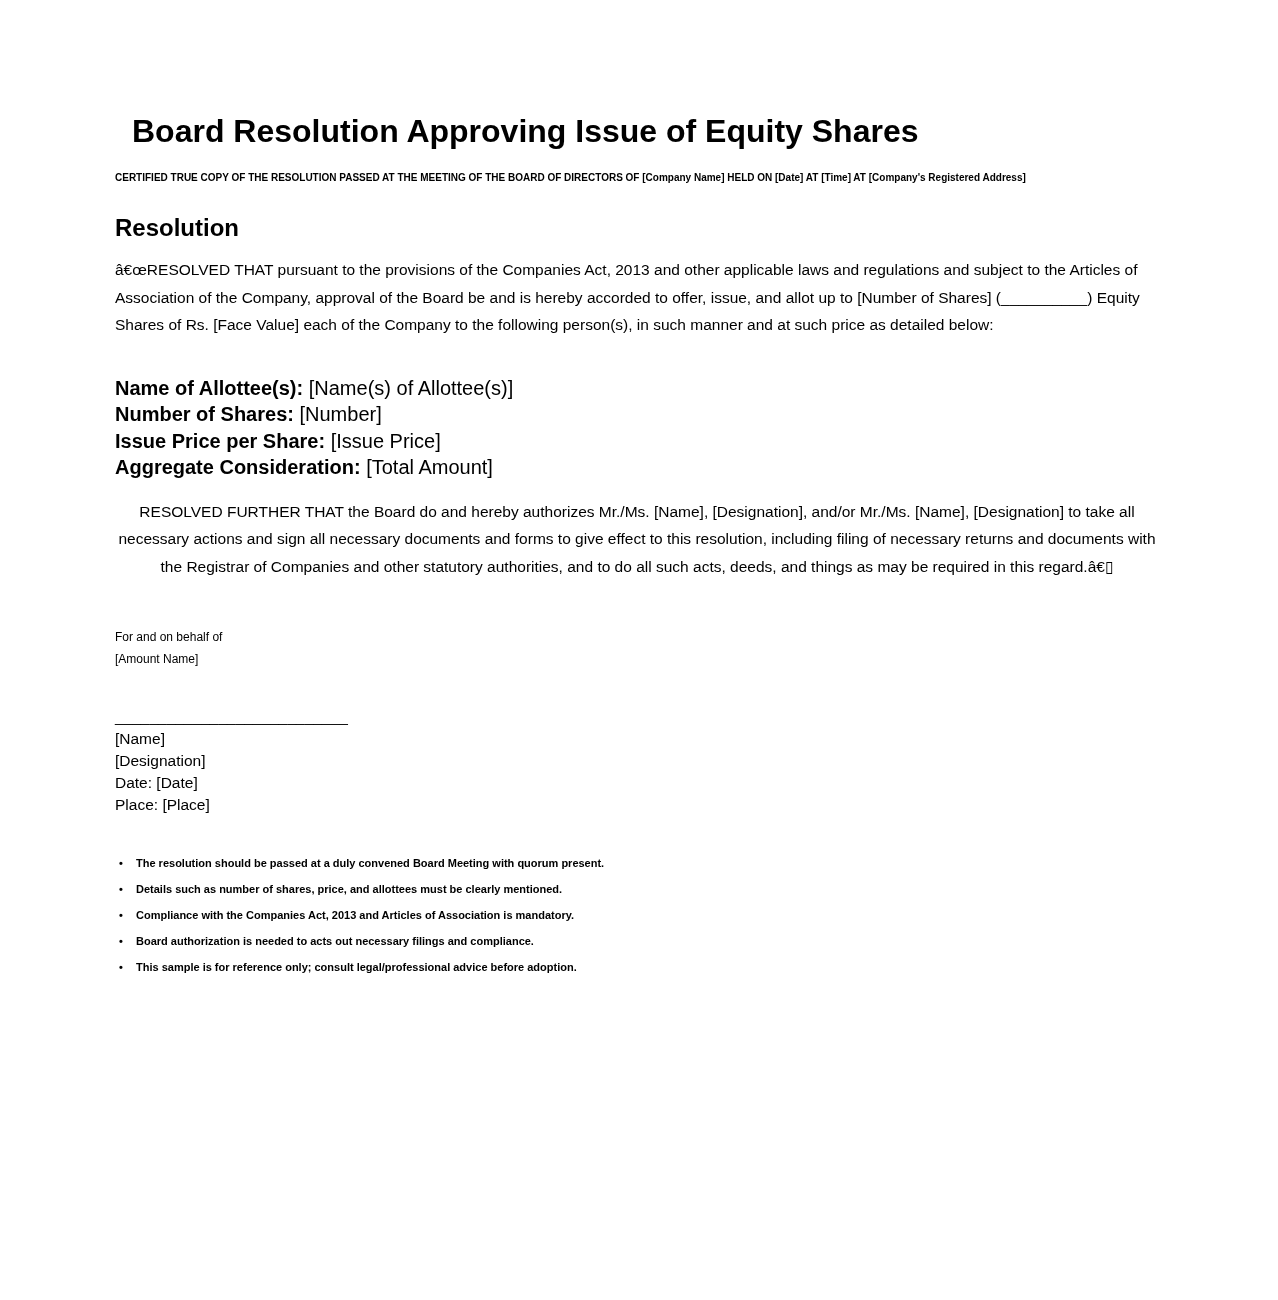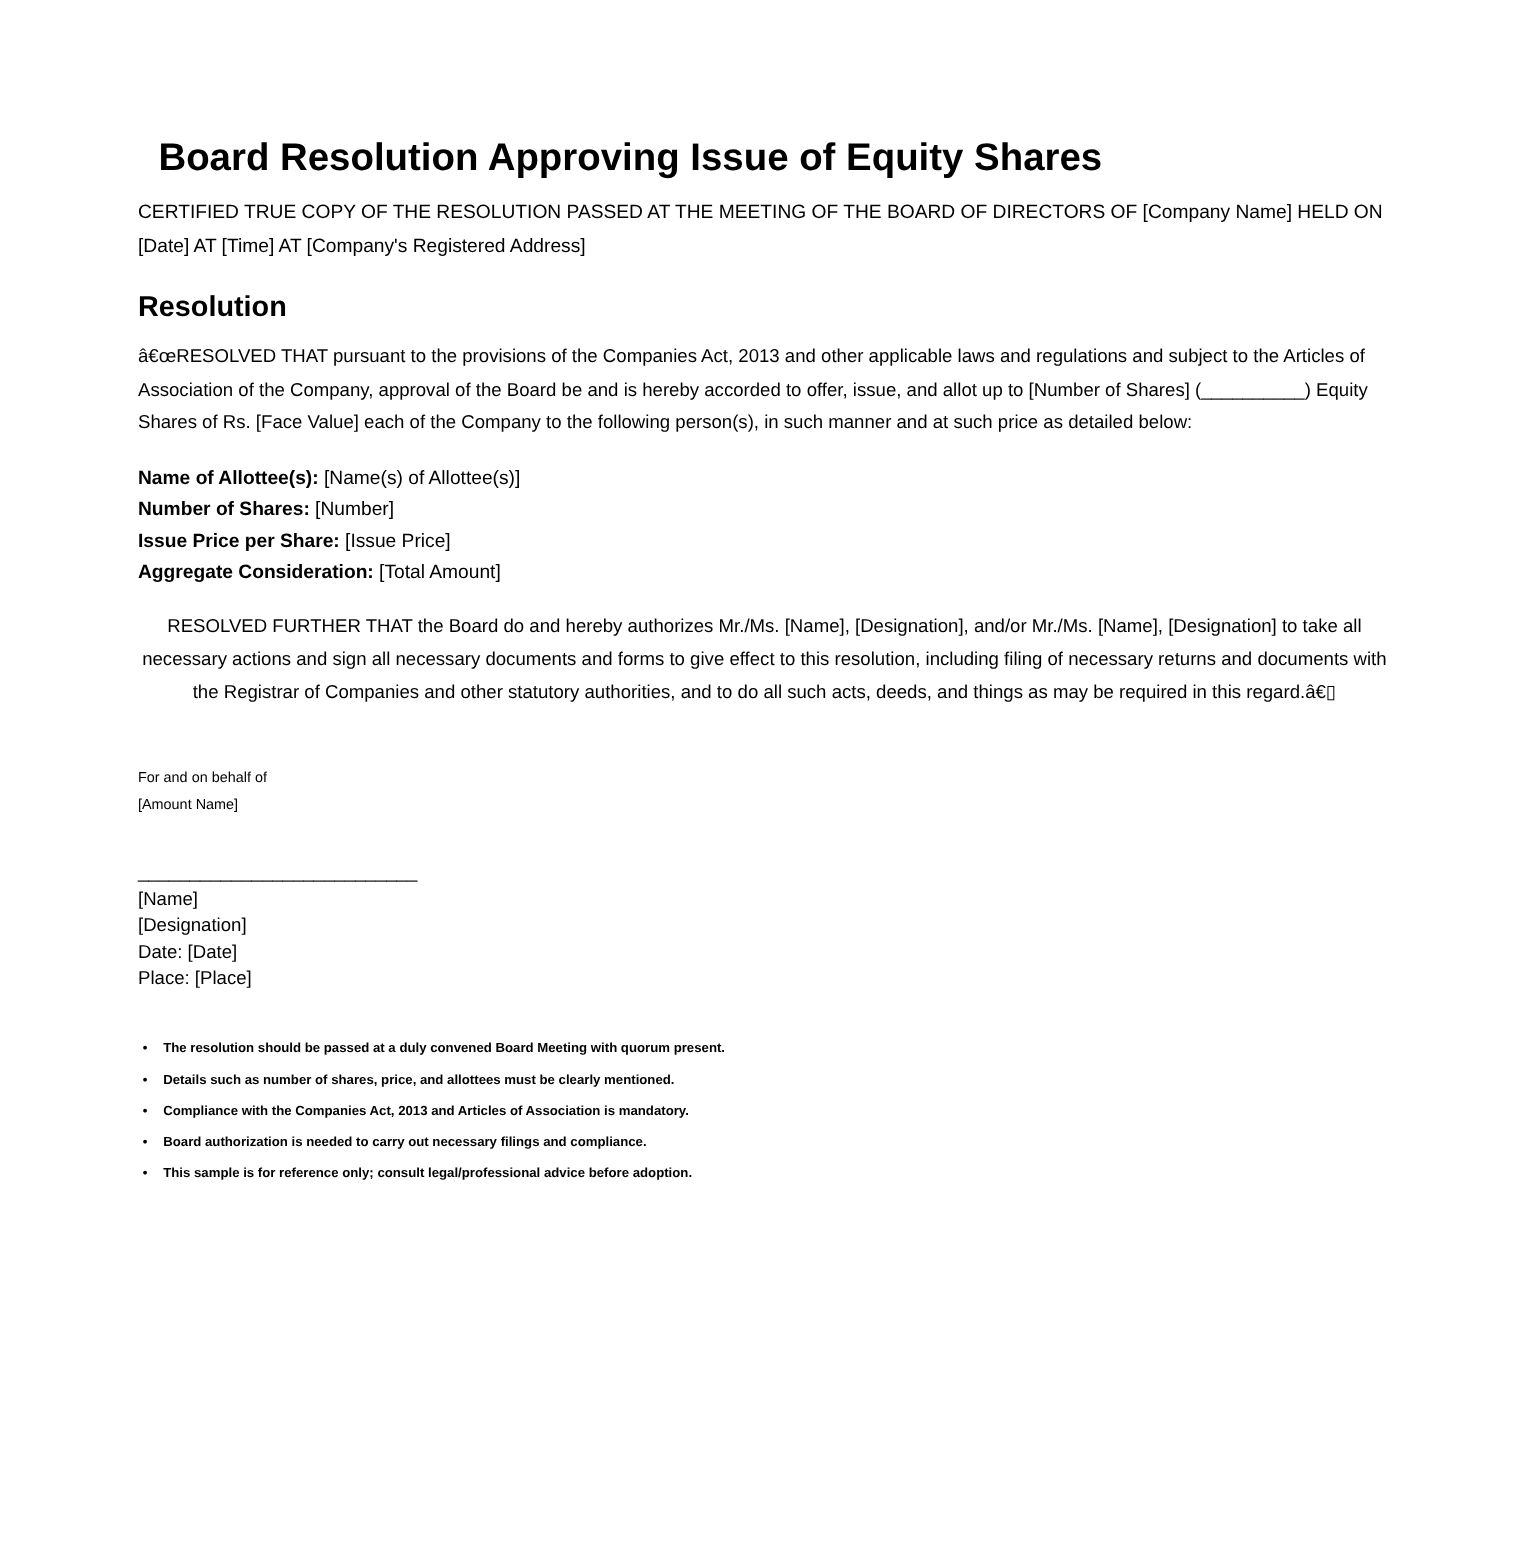--- a/index.html
+++ b/index.html
@@ -17,44 +17,44 @@
   }
 
   h1.doc-title {
     font-size: 32px;
     line-height: 37px;
     font-weight: 700;
     margin: 0 0 14px 17px;
   }
 
   p.certification {
-    font-size: 16px;
+    font-size: 10px;
     line-height: 28px;
-    font-weight: 400;
+    font-weight: 700;
     margin: 0;
   }
 
   h2.section-heading {
     font-size: 24px;
     line-height: 28px;
     font-weight: 700;
     margin: 22px 0 0 0;
   }
 
   p.body-para {
     font-size: 15.5px;
     line-height: 27.5px;
     margin: 0;
   }
   p.body-para.first { margin-top: 14px; }
   p.body-para.further { margin-top: 17px; text-align: center; }
 
   .details {
-    margin-top: 19px;
-    font-size: 16px;
+    margin-top: 36px;
+    font-size: 20px;
     line-height: 26.5px;
   }
   .detail-label { font-weight: 700; }
 
   .sig-intro {
     margin-top: 46px;
     font-size: 12px;
     line-height: 22px;
   }
 
@@ -127,17 +127,17 @@
     <div>[Name]</div>
     <div>[Designation]</div>
     <div>Date: [Date]</div>
     <div>Place: [Place]</div>
   </div>
 
   <ul class="notes">
     <li>The resolution should be passed at a duly convened Board Meeting with quorum present.</li>
     <li>Details such as number of shares, price, and allottees must be clearly mentioned.</li>
     <li>Compliance with the Companies Act, 2013 and Articles of Association is mandatory.</li>
-    <li>Board authorization is needed to carry out necessary filings and compliance.</li>
+    <li>Board authorization is needed to acts out necessary filings and compliance.</li>
     <li>This sample is for reference only; consult legal/professional advice before adoption.</li>
   </ul>
 
 </div>
 
 </body></html>

